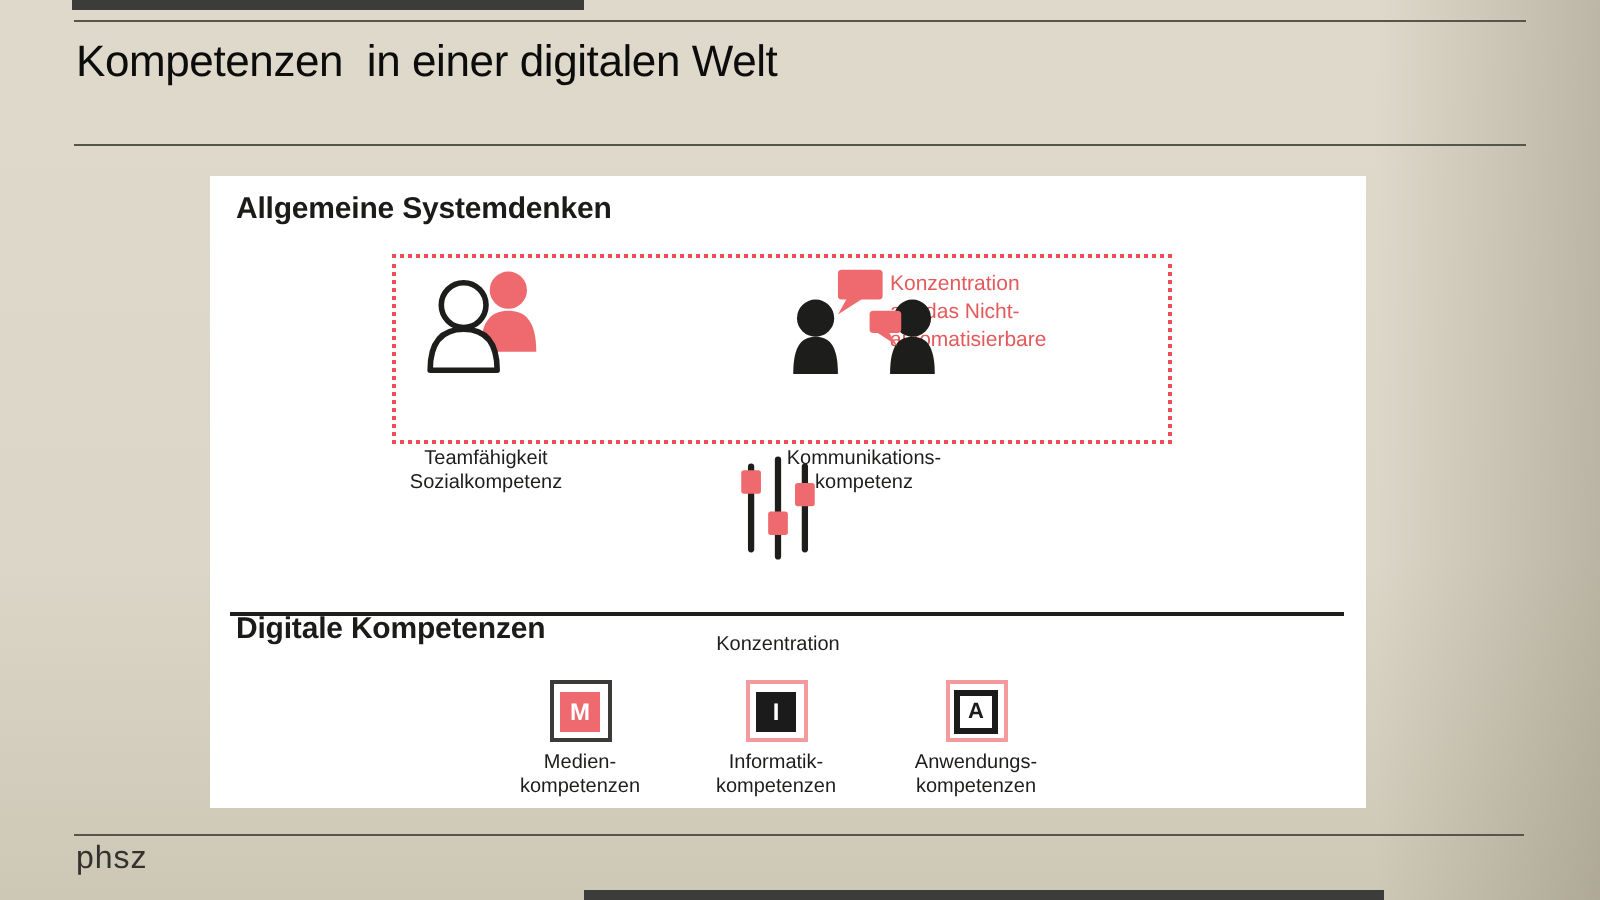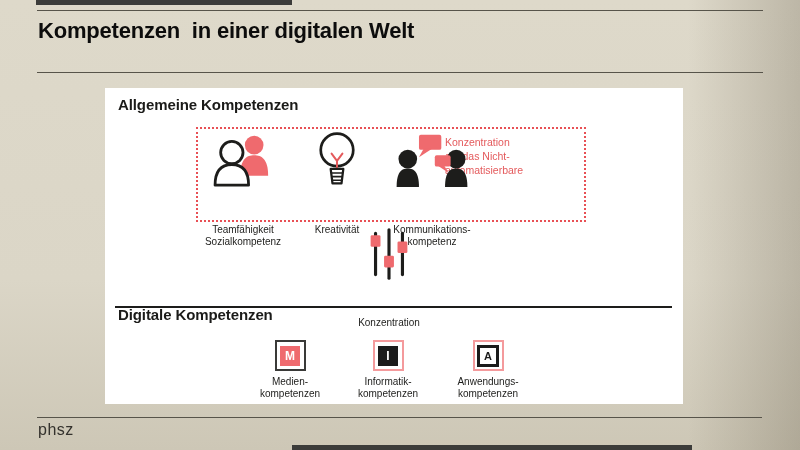--- a/index.html
+++ b/index.html
@@ -12,21 +12,21 @@
   }
   .edge-bar{position:absolute;background:#3c3c3a;height:5px;}
   .edge-top{left:36px;top:0;width:256px;}
   .edge-bottom{left:292px;top:445px;width:400px;}
   .rule{position:absolute;height:1px;background:#57544a;}
   .rule-top{left:37px;top:10px;width:726px;}
   .rule-title{left:37px;top:72px;width:726px;}
   .rule-bottom{left:37px;top:417px;width:725px;}
   .slide-title{
     position:absolute;left:38px;top:18px;
-    font-size:22px;font-weight:700;color:#0c0c0c;white-space:pre;letter-spacing:-0.2px;
+    font-size:22px;font-weight:400;color:#0c0c0c;white-space:pre;letter-spacing:-0.2px;
   }
   .phsz{
     position:absolute;left:38px;top:421px;
     font-size:16px;font-weight:400;color:#34322d;letter-spacing:0.5px;
   }
   .panel{position:absolute;left:105px;top:88px;width:578px;height:316px;background:#ffffff;}
   .sec-heading{
     position:absolute;left:13px;
     font-size:15px;font-weight:700;color:#1b1b19;letter-spacing:-0.1px;
   }
@@ -78,52 +78,41 @@
 <div class="stage">
 
   <div class="edge-bar edge-top"></div>
   <div class="rule rule-top"></div>
 
   <div class="slide-title">Kompetenzen  in einer digitalen Welt</div>
   <div class="rule rule-title"></div>
 
   <div class="panel">
 
-    <div class="sec-heading h-allg">Allgemeine Kompetenzen</div>
+    <div class="sec-heading h-allg">Allgemeine Systemdenken</div>
 
     <div class="dotted-box">
       <div class="callout">Konzentration
 auf das Nicht-
 automatisierbare</div>
     </div>
 
     <div class="icon-col r1 c-team">
       <div class="icon-box">
         <svg width="68" height="54" viewBox="0 0 72 58">
           <circle cx="48" cy="13" r="10" fill="#ef6a6e"></circle>
           <path d="M33,46 C33,28 40,24 48,24 C56,24 63,28 63,46 Z" fill="#ef6a6e"></path>
           <circle cx="24" cy="21" r="12" fill="#fff" stroke="#1d1d1b" stroke-width="3"></circle>
           <path d="M6,56 C6,40 13,34 24,34 C35,34 42,40 42,56 Z" fill="#fff" stroke="#1d1d1b" stroke-width="3" stroke-linejoin="round"></path>
         </svg>
       </div>
       <div class="lbl">Teamfähigkeit
 Sozialkompetenz</div>
     </div>
 
-    <div class="icon-col r1 c-bulb">
-      <div class="icon-box">
-        <svg width="42" height="56" viewBox="0 0 46 62">
-          <circle cx="23" cy="21" r="18" fill="#fff" stroke="#1d1d1b" stroke-width="3"></circle>
-          <path d="M23,44 L23,33 M23,33 L17,25 M23,33 L29,25" stroke="#e45a5c" stroke-width="2.2" fill="none" stroke-linecap="round"></path>
-          <path d="M16,42 L30,42 L28,58 L18,58 Z" fill="#fff" stroke="#1d1d1b" stroke-width="2.5" stroke-linejoin="round"></path>
-          <path d="M16.6,46.5 h12.8 M17,50.5 h12 M17.5,54.5 h11" stroke="#1d1d1b" stroke-width="1.8"></path>
-        </svg>
-      </div>
-      <div class="lbl">Kreativität</div>
-    </div>
 
     <div class="icon-col r1 c-comm">
       <div class="icon-box">
         <svg width="74" height="54" viewBox="0 0 78 58">
           <circle cx="13" cy="28" r="10" fill="#1d1d1b"></circle>
           <path d="M1,58 C1,42 6,38 13,38 C20,38 25,42 25,58 Z" fill="#1d1d1b"></path>
           <circle cx="65" cy="28" r="10" fill="#1d1d1b"></circle>
           <path d="M53,58 C53,42 58,38 65,38 C72,38 77,42 77,58 Z" fill="#1d1d1b"></path>
           <rect x="25" y="2" width="24" height="16" rx="2" fill="#ef6a6e"></rect>
           <path d="M30,17 L25,26 L39,17 Z" fill="#ef6a6e"></path>

